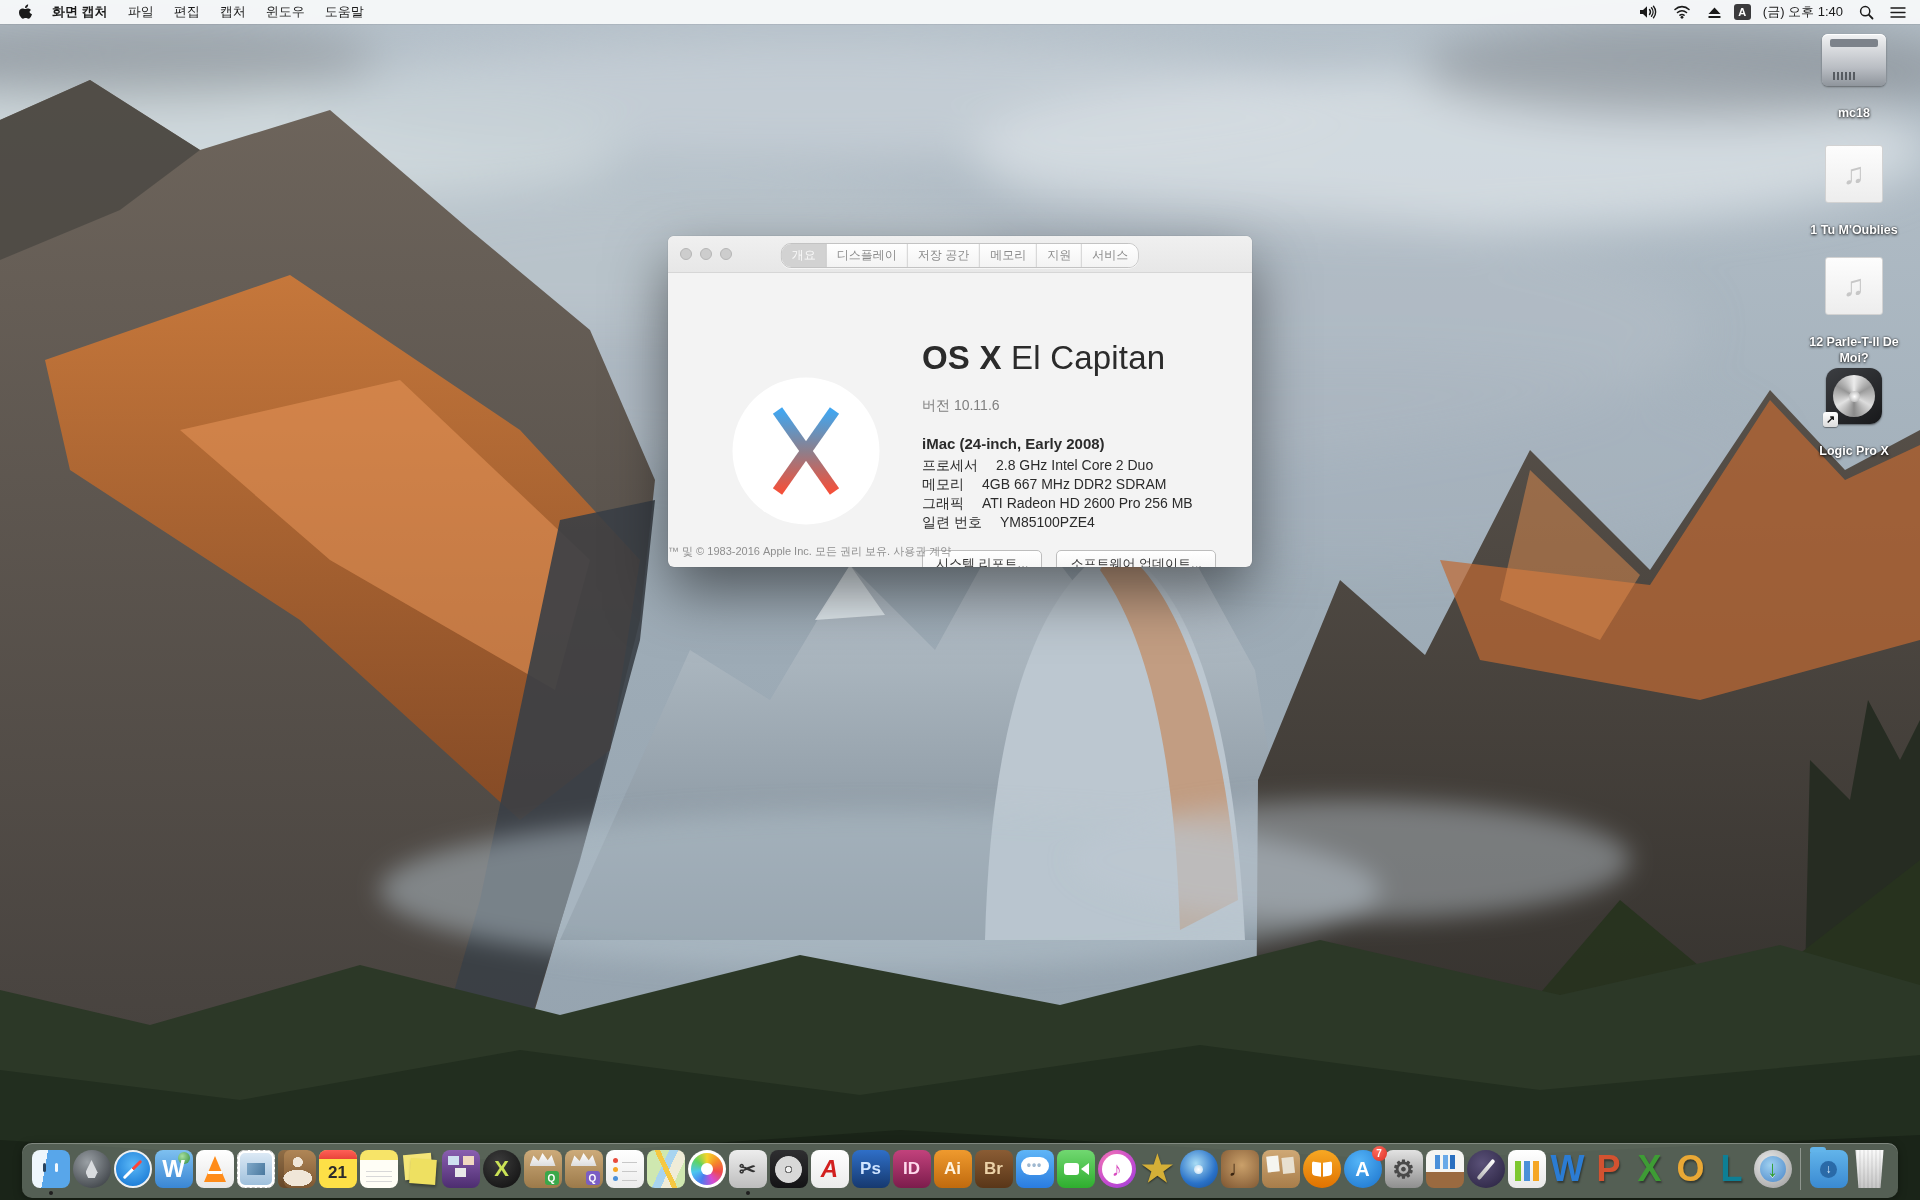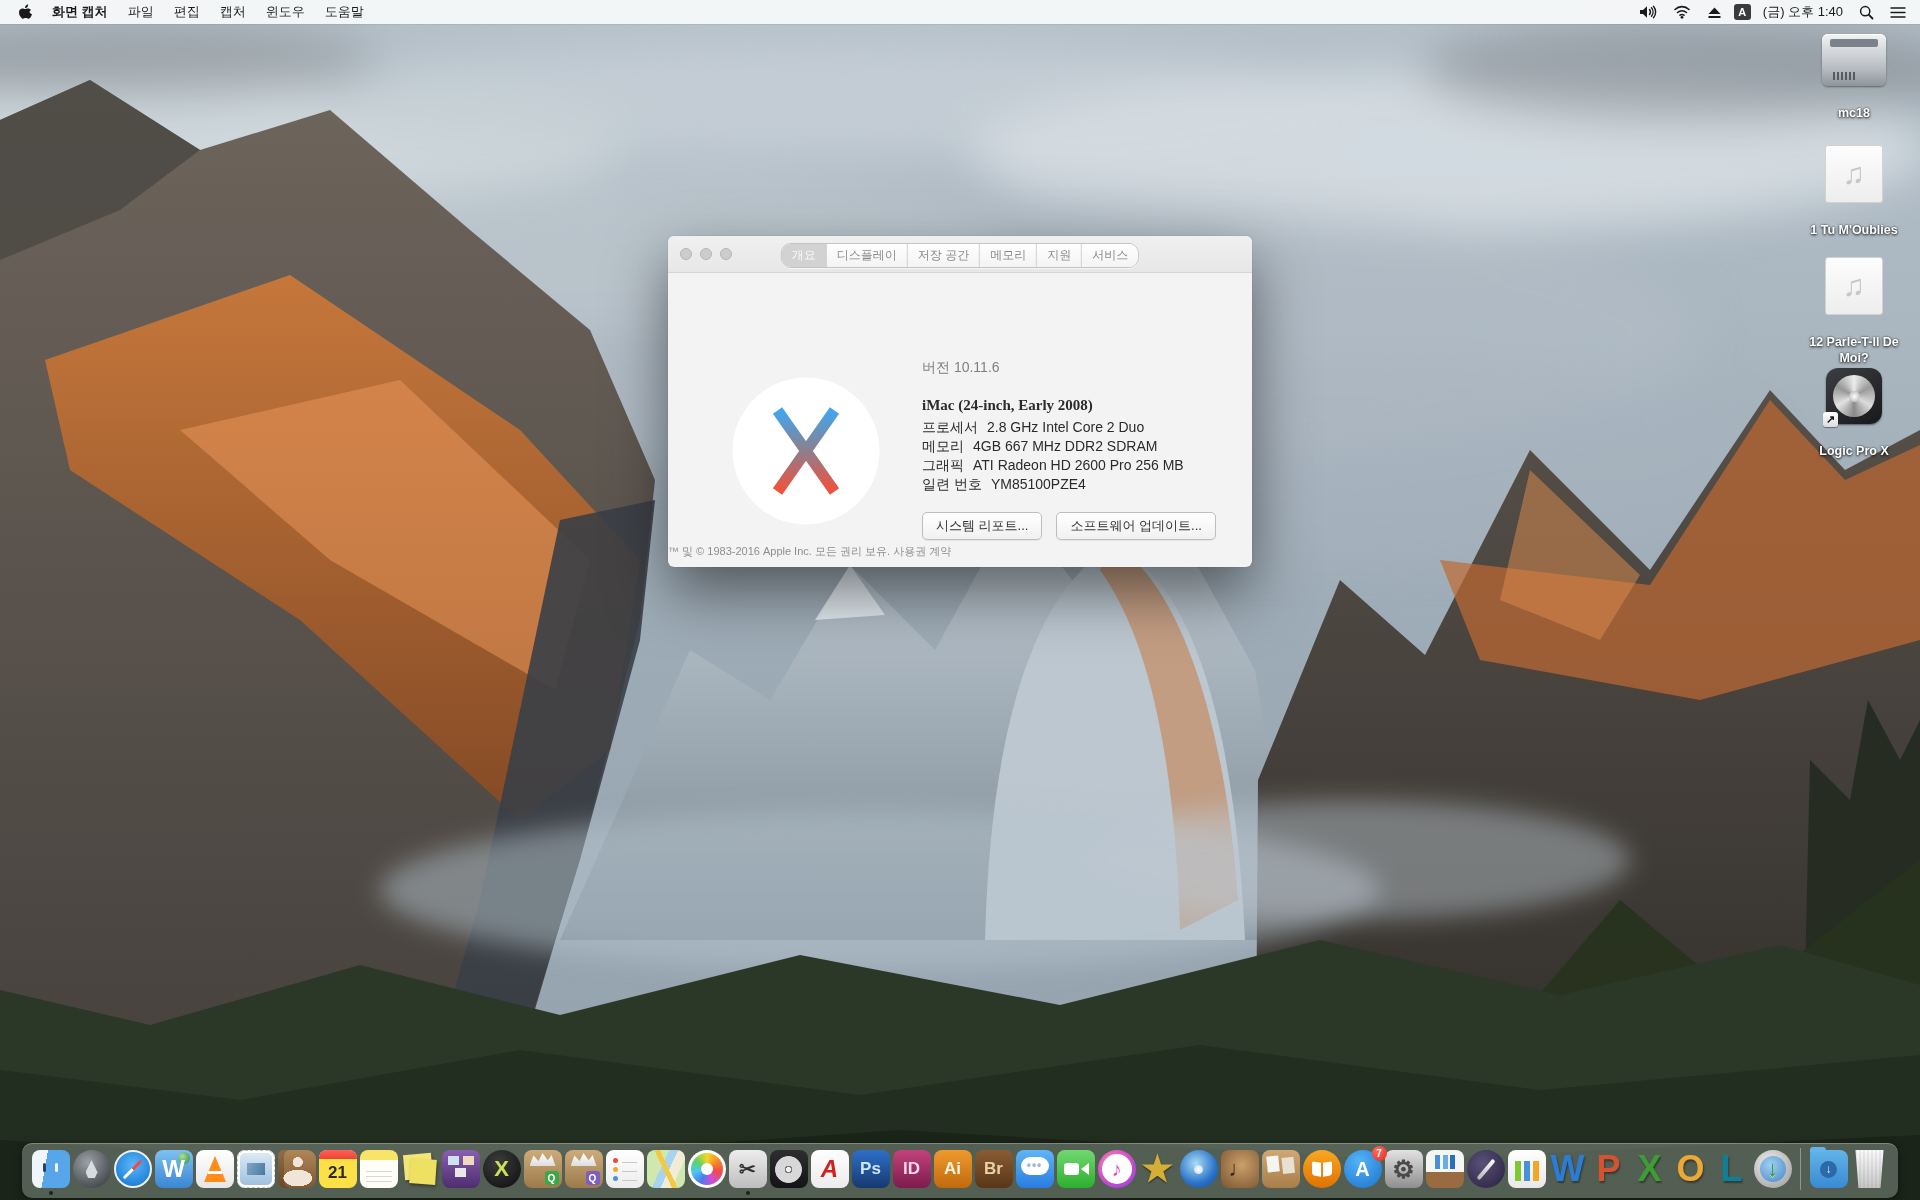--- a/index.html
+++ b/index.html
@@ -55,24 +55,24 @@
     border-right:1px solid #c9c9c9;white-space:nowrap;cursor:default;}
   .seg:last-child{border-right:none;}
   .seg.sel{background:#d2d2d2;color:#fafafa;}
   .content{position:relative;height:294px;}
   .oslogo{position:absolute;left:63px;top:103px;width:150px;height:150px;}
   .info{position:absolute;left:254px;top:66px;width:310px;color:#3c3c3c;}
   .ostitle{font-size:33px;color:#2b2b2b;letter-spacing:.2px;}
   .ostitle b{font-weight:bold;}
   .ostitle .light{font-weight:normal;}
   .ver{margin-top:20px;font-size:14px;color:#7f7f7f;}
-  .model{margin-top:20px;font-size:15px;font-weight:bold;color:#2b2b2b;font-family:Liberation Serif, serif;}
+  .model{margin-top:20px;font-size:15px;font-weight:bold;color:#2b2b2b;}
   #specs{margin-top:4px;}
   .spec-row{display:flex;font-size:14px;line-height:19px;color:#2b2b2b;}
-  .sl{margin-right:9px;}
+  .sl{margin-right:18px;}
   .btns{margin-top:18px;display:flex;gap:14px;}
   .btns button{font-family:"Liberation Sans",sans-serif;font-size:13px;color:#333;padding:4px 13px;border-radius:5px;
     border:1px solid #bdbdbd;background:linear-gradient(#fff,#f1f1f1);box-shadow:0 1px 1px rgba(0,0,0,.06);cursor:default;}
   .footer{position:absolute;left:0;right:0;bottom:8px;text-align:left;font-size:11px;color:#8e8e8e;}
 
   
   .dock{position:absolute;bottom:2px;left:50%;transform:translateX(-50%);display:flex;align-items:center;
     padding:5px 8px 8px;border-radius:10px;background:rgba(128,138,128,.58);
     box-shadow:inset 0 1px 0 rgba(255,255,255,.25),0 2px 8px rgba(0,0,0,.35);z-index:60;}
   .dock-slot{position:relative;margin:0 1.5px;display:flex;flex-direction:column;align-items:center;}
@@ -368,20 +368,21 @@
             </linearGradient>
           </defs>
           <circle cx="50" cy="50" r="49" fill="#ffffff"></circle>
           <g stroke="url(#xg)" stroke-width="7.5">
             <line x1="31" y1="23" x2="69" y2="77"></line>
             <line x1="69" y1="23" x2="31" y2="77"></line>
           </g>
         </svg>
       </div>
       <div class="info">
+        <div class="ostitle"><b>OS X</b> <span class="light">El Capitan</span></div>
         <div class="ver">버전 10.11.6</div>
         <div class="model">iMac (24-inch, Early 2008)</div>
         <div id="specs">
             <div class="spec-row">
               <span class="sl">프로세서</span>
               <span class="sv">2.8 GHz Intel Core 2 Duo</span>
             </div>
             <div class="spec-row">
               <span class="sl">메모리</span>
               <span class="sv">4GB 667 MHz DDR2 SDRAM</span>

